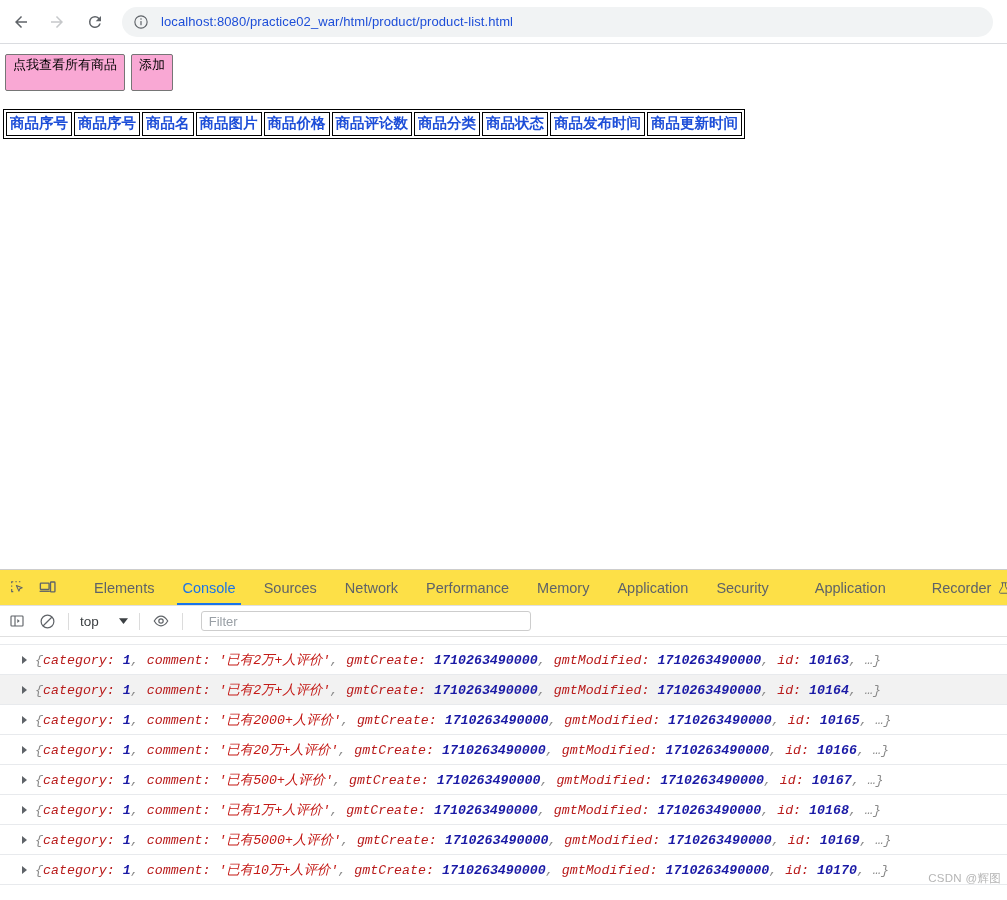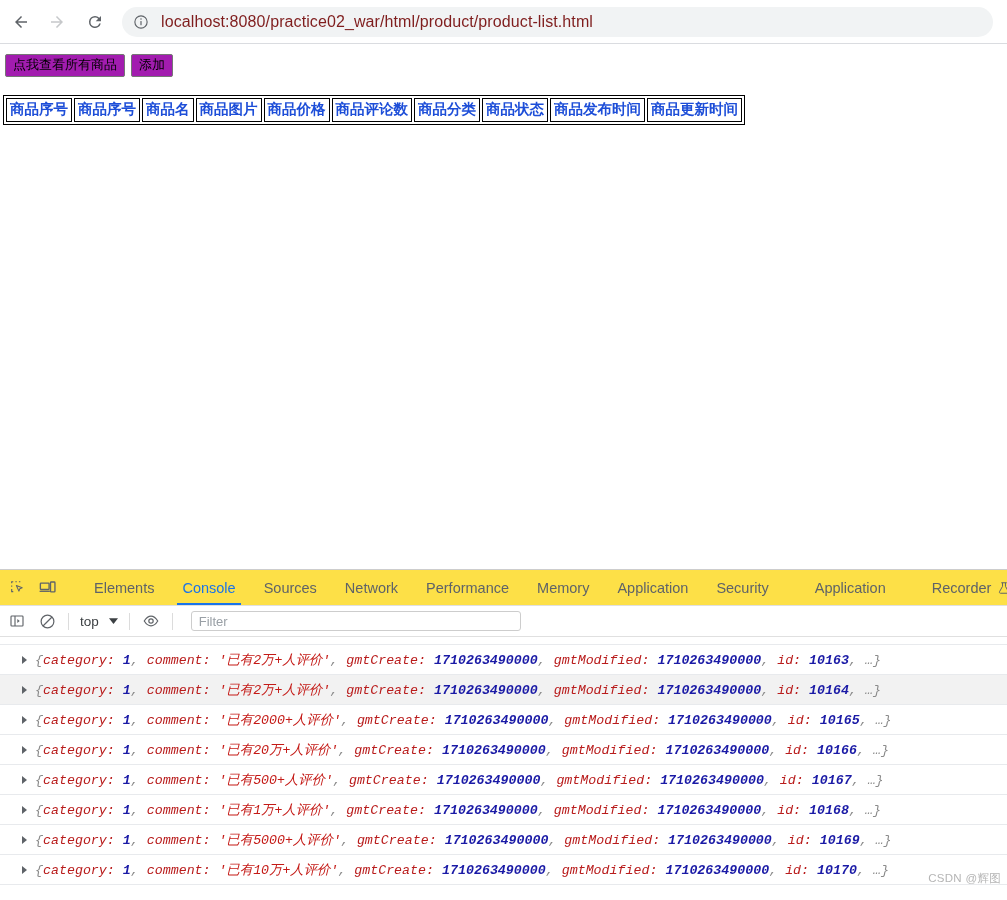--- a/index.html
+++ b/index.html
@@ -38,22 +38,22 @@
     padding-left: 8px;
     cursor: text;
   }
   #site-info-icon {
     width: 22px; height: 22px;
     flex: 0 0 auto;
     display: flex; align-items: center; justify-content: center;
   }
   #omnibox-url {
     font-family: "Liberation Sans", sans-serif;
-    font-size: 16px;
-    color: #7f1d1d;
+    font-size: 13px;
+    color: #1d4ed8;
     margin-left: 9px;
     letter-spacing: 0.1px;
     white-space: nowrap;
     overflow: hidden;
   }
 
   
   #page-content {
     position: absolute; left: 0; top: 45px;
     width: 1007px; height: 523px;
@@ -61,24 +61,24 @@
     overflow: hidden;
   }
   #page-buttons {
     padding: 9px 0 0 5px;
     display: flex; align-items: flex-start; gap: 6px;
   }
   .page-button {
     font-family: "Liberation Sans", sans-serif;
     font-size: 13px;
     color: #000000;
-    background: #a21caf;
+    background: #f9a8d4;
     border: 1px solid #767676;
     border-radius: 2px;
-    padding: 2px 7px 3px 7px;
+    padding: 2px 7px 17px 7px;
     line-height: 1.25;
     cursor: pointer;
   }
   #product-table {
     margin-top: 18px;
     margin-left: 3px;
     border-collapse: separate;
     border-spacing: 2px;
     border: 1px solid #000000;
     background: #ffffff;
@@ -138,21 +138,21 @@
     display: flex; align-items: center;
     border-bottom: 1px solid #e0e0e0;
     padding-left: 2px;
     background: #ffffff;
   }
   .dt-sep {
     width: 1px; height: 17px; background: #dcdcdc;
     margin: 0 6px; flex: 0 0 auto;
   }
   #context-select {
-    display: flex; align-items: center; gap: 10px;
+    display: flex; align-items: center; gap: 20px;
     font-family: "Liberation Sans", sans-serif;
     font-size: 13.5px;
     color: #3c4043;
     padding: 1px 5px;
     cursor: pointer;
     flex: 0 0 auto;
   }
   #filter-input {
     height: 20px;
     width: 330px;

